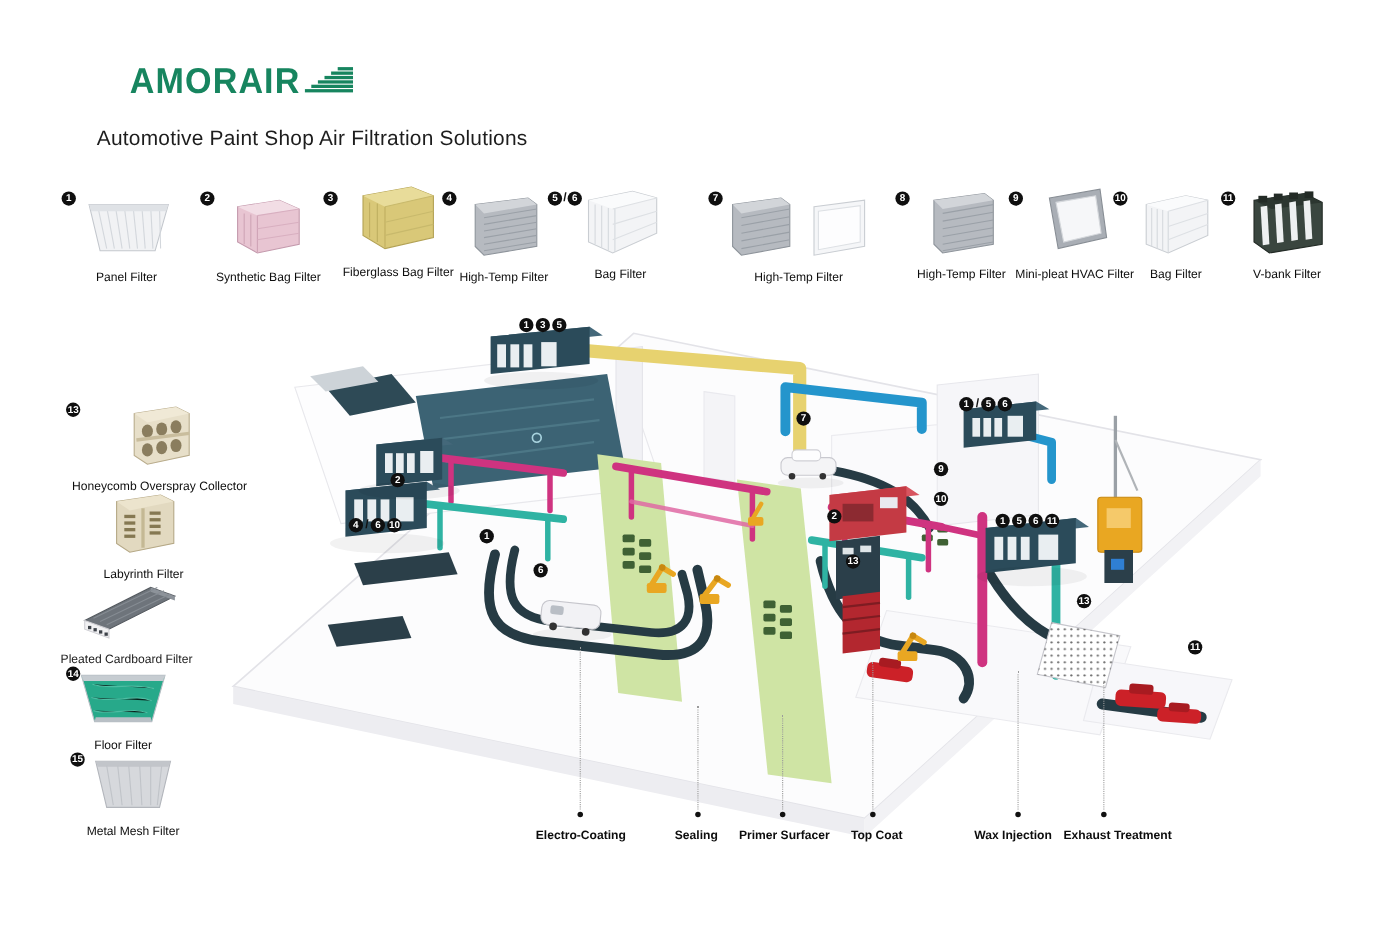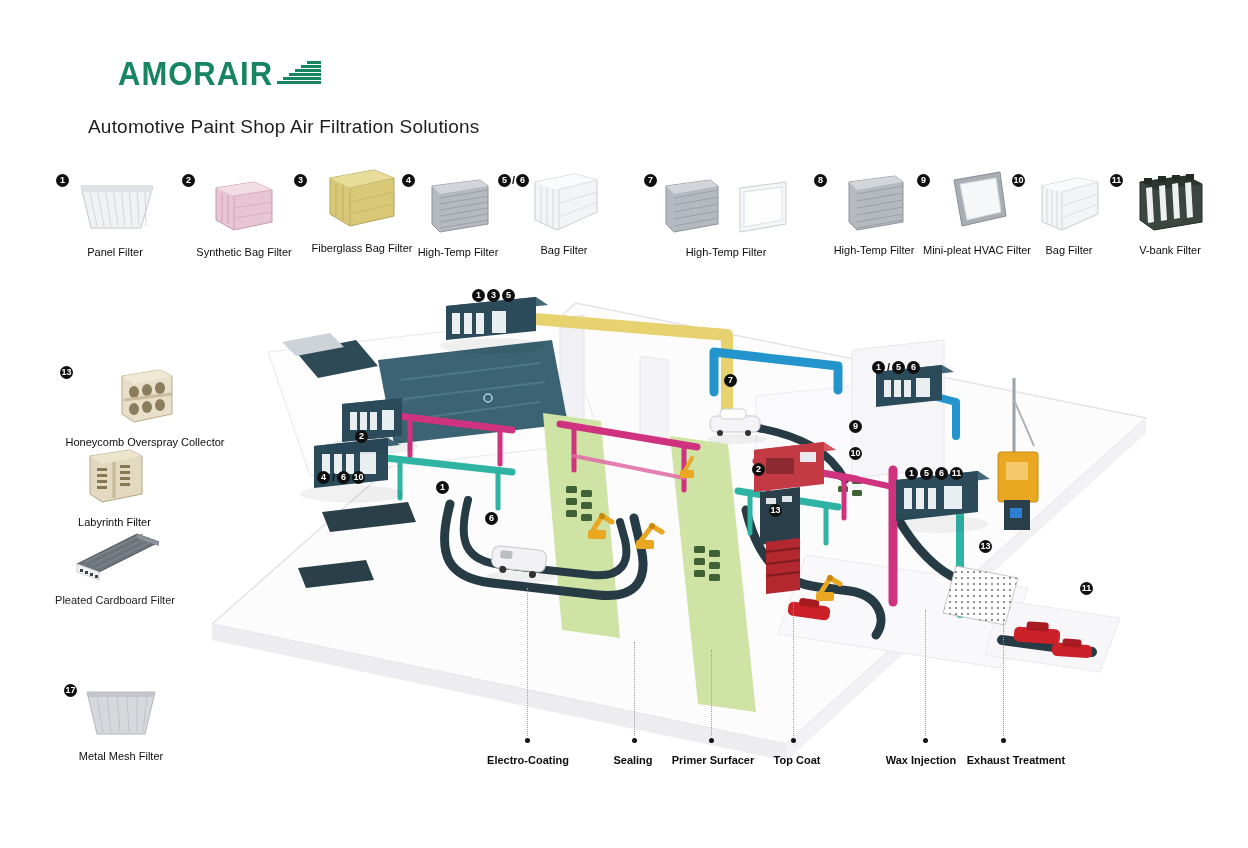--- a/index.html
+++ b/index.html
@@ -518,21 +518,21 @@
         <ellipse cx="24" cy="47" rx="5" ry="6"></ellipse>
             <ellipse cx="37" cy="45" rx="5" ry="6"></ellipse>
             <ellipse cx="50" cy="43" rx="5" ry="6"></ellipse>
           </g>
         <line x1="14" y1="38" x2="62" y2="32" stroke="#c9bd9d" stroke-width="3"></line>
         </svg>
     </div>
     <div class="lbl" style="white-space:nowrap">Honeycomb Overspray Collector</div>
   </div>
 
-  <div class="fcard" style="left:52px;top:442px;width:125px">
+  <div class="fcard" style="left:68px;top:442px;width:125px">
     <div class="imgbox" style="height:64px">
       <svg width="70" height="64" viewBox="0 0 70 64">
           <path d="M10,14 L50,8 L62,14 L62,52 L22,60 L10,52 Z" fill="#e2d9c0" stroke="#b5a886"></path>
         <path d="M10,14 L50,8 L62,14 L22,22 Z" fill="#ece4cd"></path>
         <g fill="#857852">
             <rect x="17" y="26" width="10" height="3"></rect>
             <rect x="17" y="32" width="10" height="3"></rect>
             <rect x="17" y="38" width="10" height="3"></rect>
             <rect x="17" y="44" width="10" height="3"></rect>
         <rect x="40" y="23" width="10" height="3"></rect>
@@ -561,24 +561,42 @@
             <rect x="17" y="43" width="3" height="3"></rect>
             <rect x="22" y="45" width="3" height="3"></rect>
             <rect x="27" y="47" width="3" height="3"></rect>
             <rect x="32" y="49" width="3" height="3"></rect>
           </g>
         </svg>
     </div>
     <div class="lbl plain">Pleated Cardboard Filter</div>
   </div>
 
+  <div class="fcard" style="left:52px;top:604px;width:120px">
+    <span class="bnum" style="left:8px;top:2px">
+      <span class="nb">14</span>
+      </span>
+    <div class="imgbox" style="height:58px">
+      <svg width="84" height="56" viewBox="0 0 84 56">
+          <path d="M4,8 H80 L68,50 H16 Z" fill="#27a98a" stroke="#b7bec4"></path>
+        <path d="M4,8 H80 L78,13 H6 Z" fill="#c6ccd1"></path>
+        <g stroke="#56c2a8" opacity=".8">
+            <path d="M14,16 C30,22 50,14 70,20"></path>
+            <path d="M13,28 C32,34 52,24 68,31"></path>
+            <path d="M15,40 C32,45 50,36 64,42"></path>
+          </g>
+        <path d="M16,50 H68 L67,46 H17 Z" fill="#b9c0c6"></path>
+        </svg>
+    </div>
+    <div class="lbl">Floor Filter</div>
+  </div>
 
   <div class="fcard" style="left:56px;top:682px;width:130px">
     <span class="bnum" style="left:8px;top:2px">
-      <span class="nb">17</span>
+      <span class="nb">15</span>
       </span>
     <div class="imgbox" style="height:58px">
       <svg width="80" height="56" viewBox="0 0 80 56">
           <path d="M6,8 H74 L64,50 H16 Z" fill="#d6d8dc" stroke="#b3b6bc"></path>
         <path d="M6,8 H74 L72,13 H8 Z" fill="#c2c5ca"></path>
         <g stroke="#c0c3c8">
             <line x1="16" y1="12" x2="22" y2="48"></line>
             <line x1="26" y1="12" x2="30" y2="48"></line>
             <line x1="36" y1="12" x2="39" y2="48"></line>
             <line x1="46" y1="12" x2="48" y2="48"></line>

